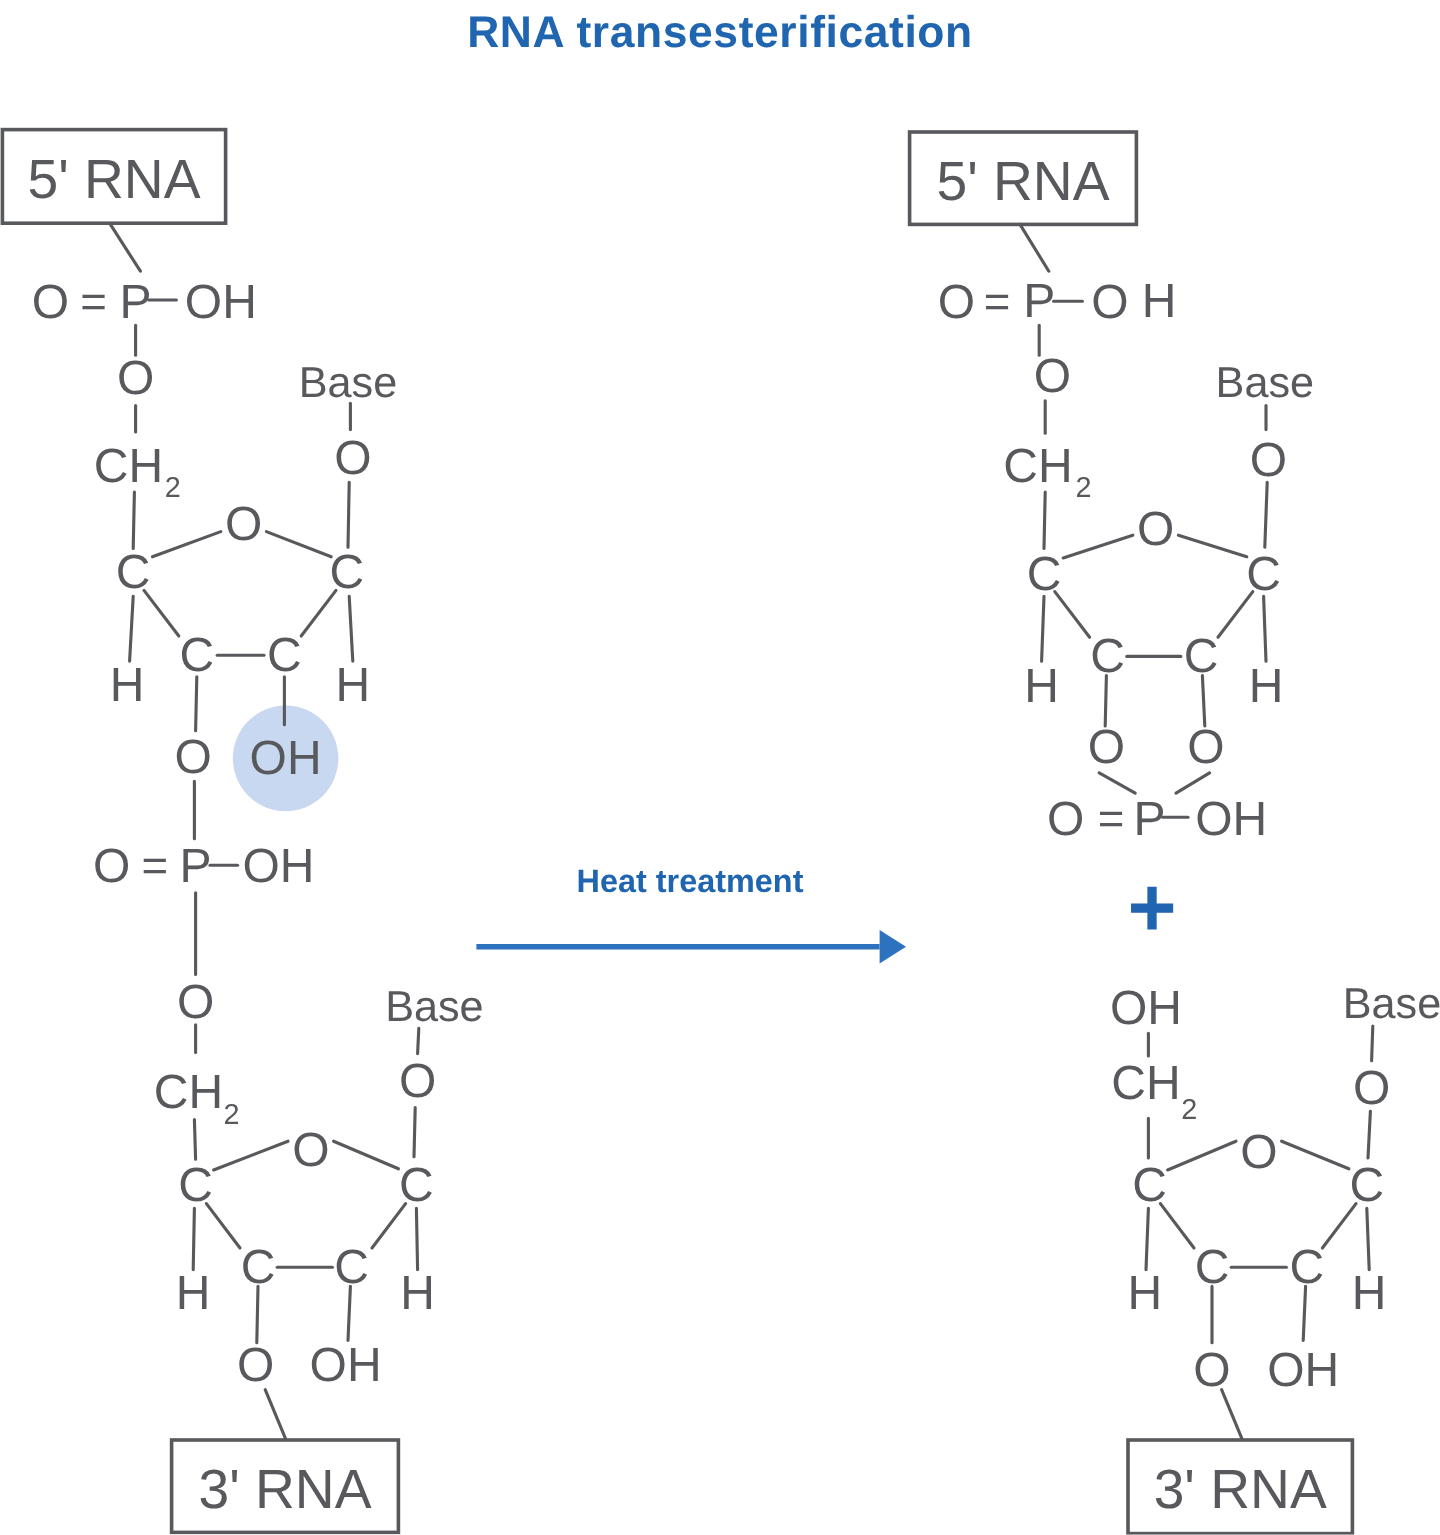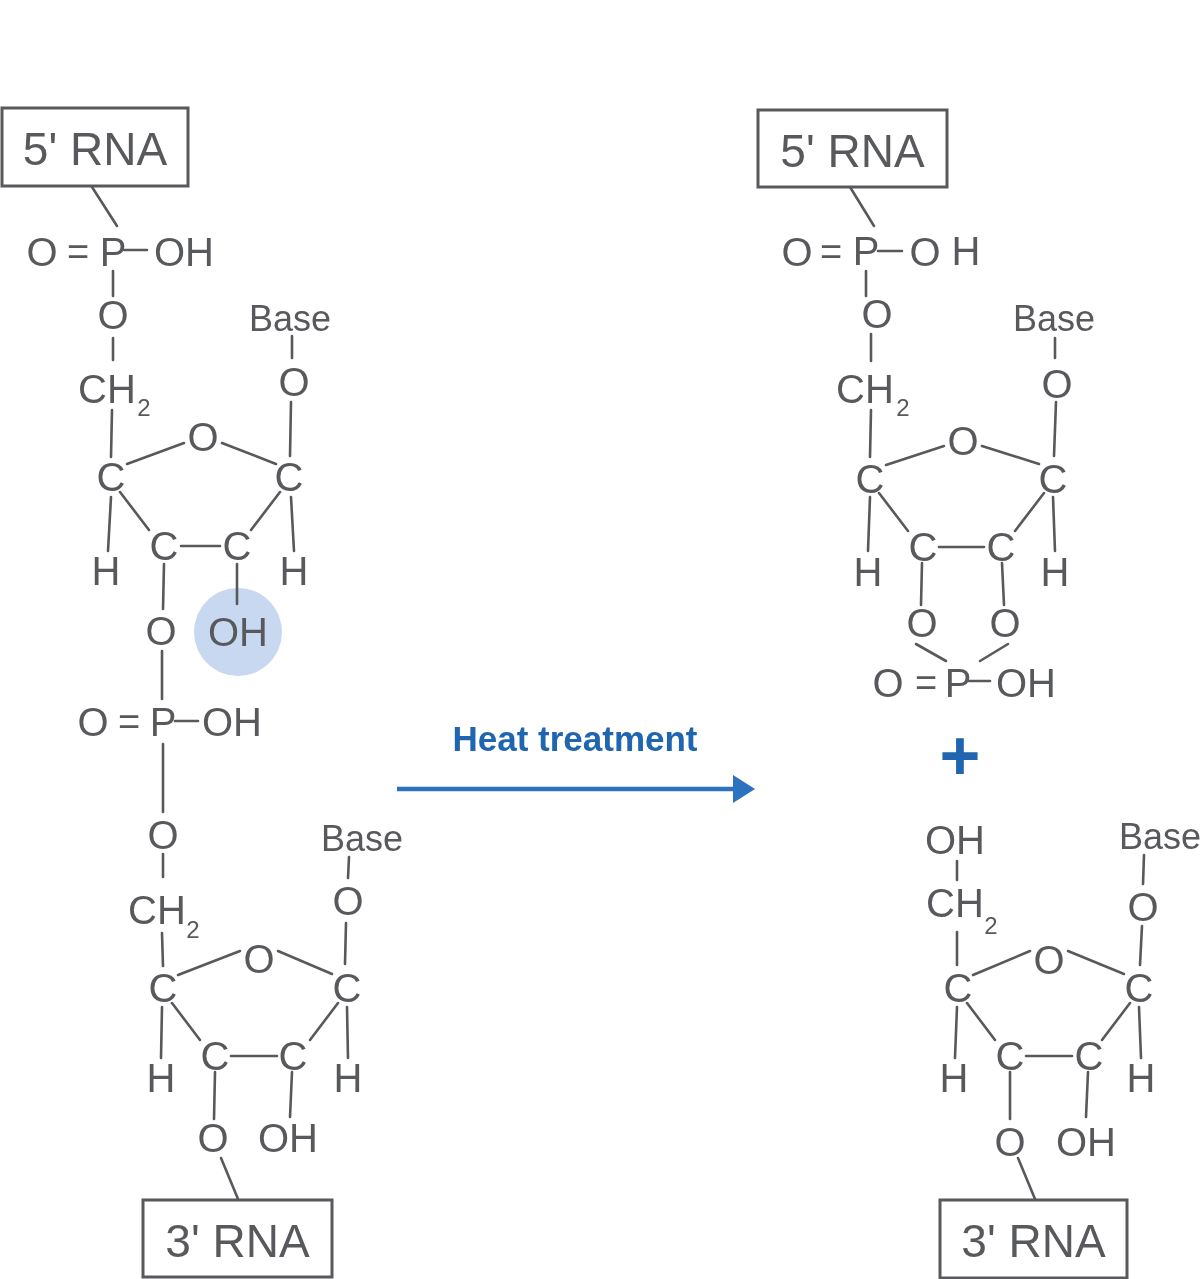--- a/index.html
+++ b/index.html
@@ -36,21 +36,21 @@
     left: 0;
     top: 6px;
     width: 1200px;
     font-size: 37px;
     letter-spacing: 0.5px;
   }
   #condition {
     left: 397px;
     top: 719px;
     width: 356px;
-    font-size: 35px;
+    font-size: 27px;
   }
   #plus {
     left: 928px;
     top: 716px;
     width: 64px;
     height: 80px;
     font-size: 70px;
     line-height: 80px;
   }
 </style>
@@ -209,15 +209,16 @@
         <text x="954" y="1078" font-size="40">H</text>
         <text x="1141" y="1078" font-size="40">H</text>
         <text x="1010" y="1142" font-size="40">O</text>
         <text x="1086" y="1142" font-size="40">OH</text>
         <rect x="940" y="1200" width="187" height="78" fill="none" stroke="#58595c" stroke-width="3"></rect>
         <text x="1033.5" y="1241" font-size="46">3' RNA</text>
       </g>
       <line x1="397" y1="789" x2="733" y2="789" stroke="#2d72be" stroke-width="4.5"></line>
       <polygon points="733,775 755,789 733,803" fill="#2d72be"></polygon>
     </svg>
+  <div id="title" class="overlay-label" style="color: rgb(32, 101, 176);">RNA transesterification</div>
   <div id="condition" class="overlay-label" style="color: rgb(32, 101, 176);">Heat treatment</div>
   <div id="plus" class="overlay-label" style="color: rgb(32, 101, 176);">+</div>
 </div>
 
 </body></html>

